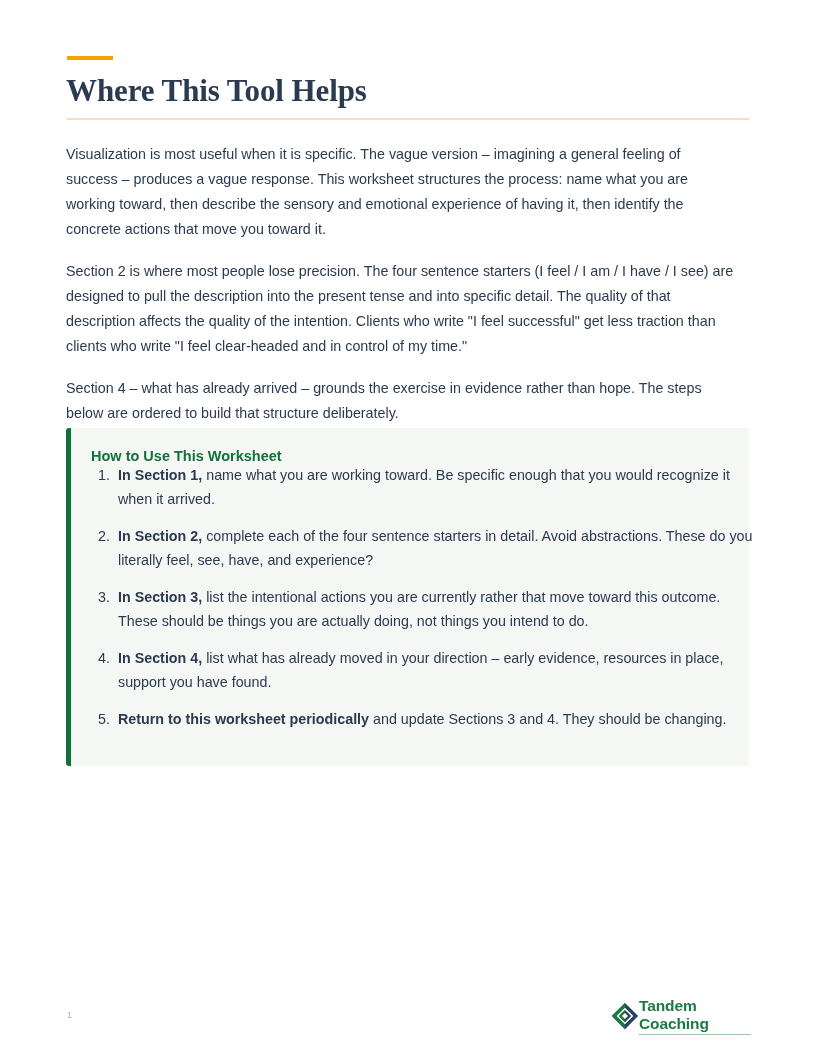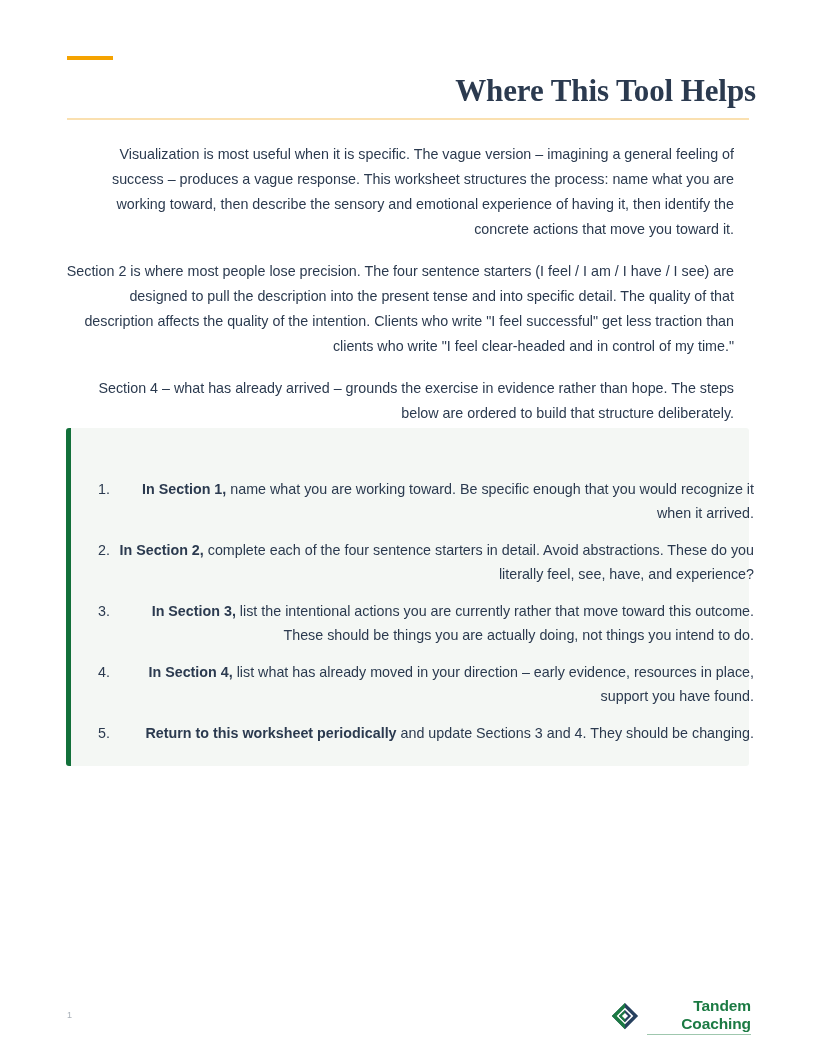--- a/index.html
+++ b/index.html
@@ -15,21 +15,20 @@
     position: relative;
     overflow: hidden;
   }
 
   .page {
     position: absolute;
     left: 0;
     top: 0;
     width: 666px;
     height: 1056px;
-    text-align: right;
   }
 
   
   .accent-bar {
     position: absolute;
     left: 67px;
     top: 56px;
     width: 46px;
     height: 4px;
     background: #f5a300;
@@ -96,21 +95,21 @@
     top: 18px;
     margin: 0;
     font-size: 14.5px;
     font-weight: bold;
     line-height: 20px;
     color: #12703a;
   }
   .callout-list {
     position: absolute;
     left: 26px;
-    top: 50px;
+    top: 36px;
     width: 640px;
     margin: 0;
     padding: 0 0 0 22px;
     list-style-position: outside;
   }
   .callout-list li {
     font-size: 14.3px;
     line-height: 23.5px;
     color: #2b3a4f;
     margin-bottom: 14px;
@@ -133,21 +132,20 @@
     color: #a9b0b8;
   }
   .footer-logo {
     position: absolute;
     left: 611px;
     top: 1000px;
     width: 140px;
     height: 32px;
     display: flex;
     align-items: center;
-    gap: 8px;
   }
   .logo-mark {
     width: 28px;
     height: 28px;
     flex: none;
   }
   .logo-word {
     font-size: 15.5px;
     font-weight: bold;
     letter-spacing: -0.1px;
@@ -169,20 +167,21 @@
   <div class="title-rule"></div>
 
   <div class="body-copy">
     <p>Visualization is most useful when it is specific. The vague version – imagining a general feeling of success – produces a vague response. This worksheet structures the process: name what you are working toward, then describe the sensory and emotional experience of having it, then identify the concrete actions that move you toward it.</p>
     <p>Section 2 is where most people lose precision. The four sentence starters (I feel / I am / I have / I see) are designed to pull the description into the present tense and into specific detail. The quality of that description affects the quality of the intention. Clients who write "I feel successful" get less traction than clients who write "I feel clear-headed and in control of my time."</p>
     <p>Section 4 – what has already arrived – grounds the exercise in evidence rather than hope. The steps below are ordered to build that structure deliberately.</p>
   </div>
 
   <div class="callout">
     <div class="callout-bar"></div>
+    <h2 class="callout-heading">How to Use This Worksheet</h2>
     <ol class="callout-list">
       <li>
         <b>In Section 1,</b><span> name what you are working toward. Be specific enough that you would recognize it when it arrived.</span>
       </li>
       <li>
         <b>In Section 2,</b><span> complete each of the four sentence starters in detail. Avoid abstractions. These do you literally feel, see, have, and experience?</span>
       </li>
       <li>
         <b>In Section 3,</b><span> list the intentional actions you are currently rather that move toward this outcome. These should be things you are actually doing, not things you intend to do.</span>
       </li>

